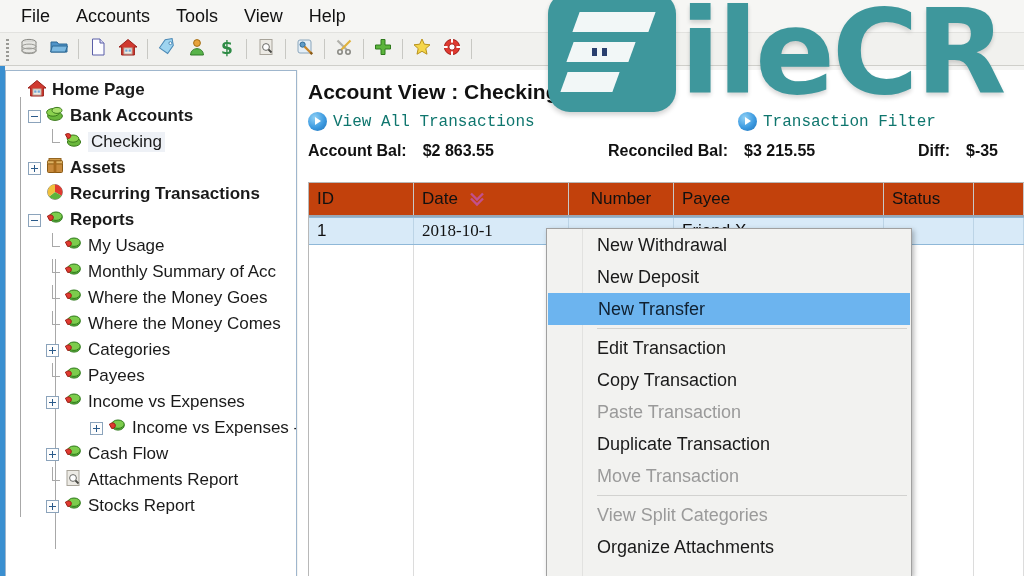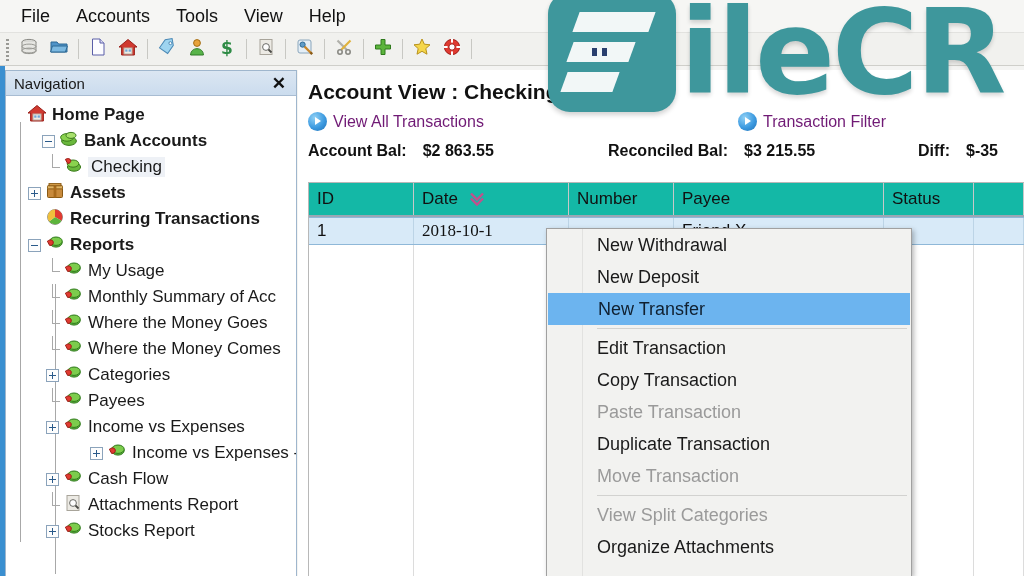--- a/index.html
+++ b/index.html
@@ -176,23 +176,24 @@
     white-space: nowrap;
   }
   .links-row {
     position: relative;
     height: 30px;
     margin-top: 8px;
     padding-left: 10px;
   }
   .link {
     display: inline-flex; align-items: center;
-    font-size: 16px; color: #701a75;
+    font-size: 16px; color: #0f766e;
     cursor: default;
     white-space: nowrap;
+    font-family: Liberation Mono, monospace;
   }
   .link-icon {
     width: 19px; height: 19px;
     margin-right: 6px;
     border-radius: 50%;
     background: radial-gradient(circle at 35% 30%, #8fd0f5 0%, #3c9ae0 55%, #1f6fb4 100%);
     position: relative;
     flex: 0 0 auto;
   }
   .link-icon::after {
@@ -225,21 +226,21 @@
     left: 10px; top: 112px;
     width: 716px; height: 394px;
     border-top: 1px solid #b8b8b8;
     border-left: 1px solid #b8b8b8;
     background: #fff;
     overflow: hidden;
   }
   .grid-head {
     display: flex;
     height: 34px;
-    background: #14b8a6;
+    background: #c2410c;
     border-bottom: 2px solid #9aa7b5;
   }
   .gh {
     display: flex; align-items: center;
     border-right: 1px solid #c8c8c8;
     padding: 0 8px;
     font-size: 17px;
     color: #111;
     white-space: nowrap;
     cursor: default;
@@ -487,38 +488,34 @@
               <rect x="14.4" y="9" width="4" height="2" fill="#fdfdfd"></rect>
             </svg></span>
         </div>
         <div class="tb-sep"></div>
       </div>
   </div>
 
   <div class="left-rail"></div>
 
   <div class="nav-panel">
-    <div class="nav-title">
-      <div class="nav-title-text">Navigation</div>
-      <div class="nav-close">✕</div>
-    </div>
     <div class="nav-body" id="nav-tree">
         <div class="vline" style="left: 14px; top: 26px; height: 420px;"></div>
         <div class="vline" style="left: 49px; top: 188px; height: 290px;"></div>
         <div class="tree-row" style="padding-left: 4px;">
           <span class="exp-gap"></span>
           <span class="ico" style="margin-left:4px;"><svg width="20" height="20" viewBox="0 0 20 20">
               <path d="M10 2.5 19 10h-2.6v8H3.6v-8H1z" fill="#d03a30" stroke="#9a201a"></path>
               <rect x="6" y="11" width="8" height="6" fill="#f0ece4" stroke="#b8b0a4"></rect>
               <rect x="7.2" y="12.4" width="2.3" height="2.3" fill="#6fa8d8"></rect>
               <rect x="10.6" y="12.4" width="2.3" height="2.3" fill="#6fa8d8"></rect>
             </svg></span>
           <span class="tree-label bold">Home Page</span>
         </div>
-        <div class="tree-row" style="padding-left: 22px; margin-left: 14px;">
+        <div class="tree-row" style="padding-left: 22px;">
           <span class="expander"></span>
           <span class="ico" style="margin-left:4px;"><svg width="20" height="20" viewBox="0 0 20 20">
               <ellipse cx="10" cy="12" rx="7.4" ry="4.4" fill="#6ab83c" stroke="#3b7a1c"></ellipse>
               <ellipse cx="8" cy="8.4" rx="6.4" ry="3.8" fill="#8ad24e" stroke="#3b7a1c"></ellipse>
               <ellipse cx="12" cy="6.4" rx="5" ry="3" fill="#a8e06c" stroke="#3b7a1c"></ellipse>
             </svg></span>
           <span class="tree-label bold">Bank Accounts</span>
         </div>
         <div class="tree-row" style="padding-left: 40px;">
           <span class="elbow"></span>
@@ -685,21 +682,21 @@
           <div class="gh" style="width: 105px; flex: 0 0 105px;">
             <span>ID</span>
           </div>
           <div class="gh" style="width: 155px; flex: 0 0 155px;">
             <span>Date</span>
             <span class="sort-ind"><svg width="18" height="16" viewBox="0 0 18 16">
                 <path d="M3 2.5 9 8.5 15 2.5" fill="none" stroke="#c2508c" stroke-width="2.4"></path>
                 <path d="M3 7.5 9 13.5 15 7.5" fill="none" stroke="#c2508c" stroke-width="2.4"></path>
               </svg></span>
           </div>
-          <div class="gh" style="width: 105px; flex: 0 0 105px;">
+          <div class="gh" style="width: 105px; flex: 0 0 105px; justify-content: center;">
             <span>Number</span>
           </div>
           <div class="gh" style="width: 210px; flex: 0 0 210px;">
             <span>Payee</span>
           </div>
           <div class="gh" style="width: 90px; flex: 0 0 90px;">
             <span>Status</span>
           </div>
           <div class="gh" style="width: 50px; flex: 0 0 50px;">
             <span></span>

